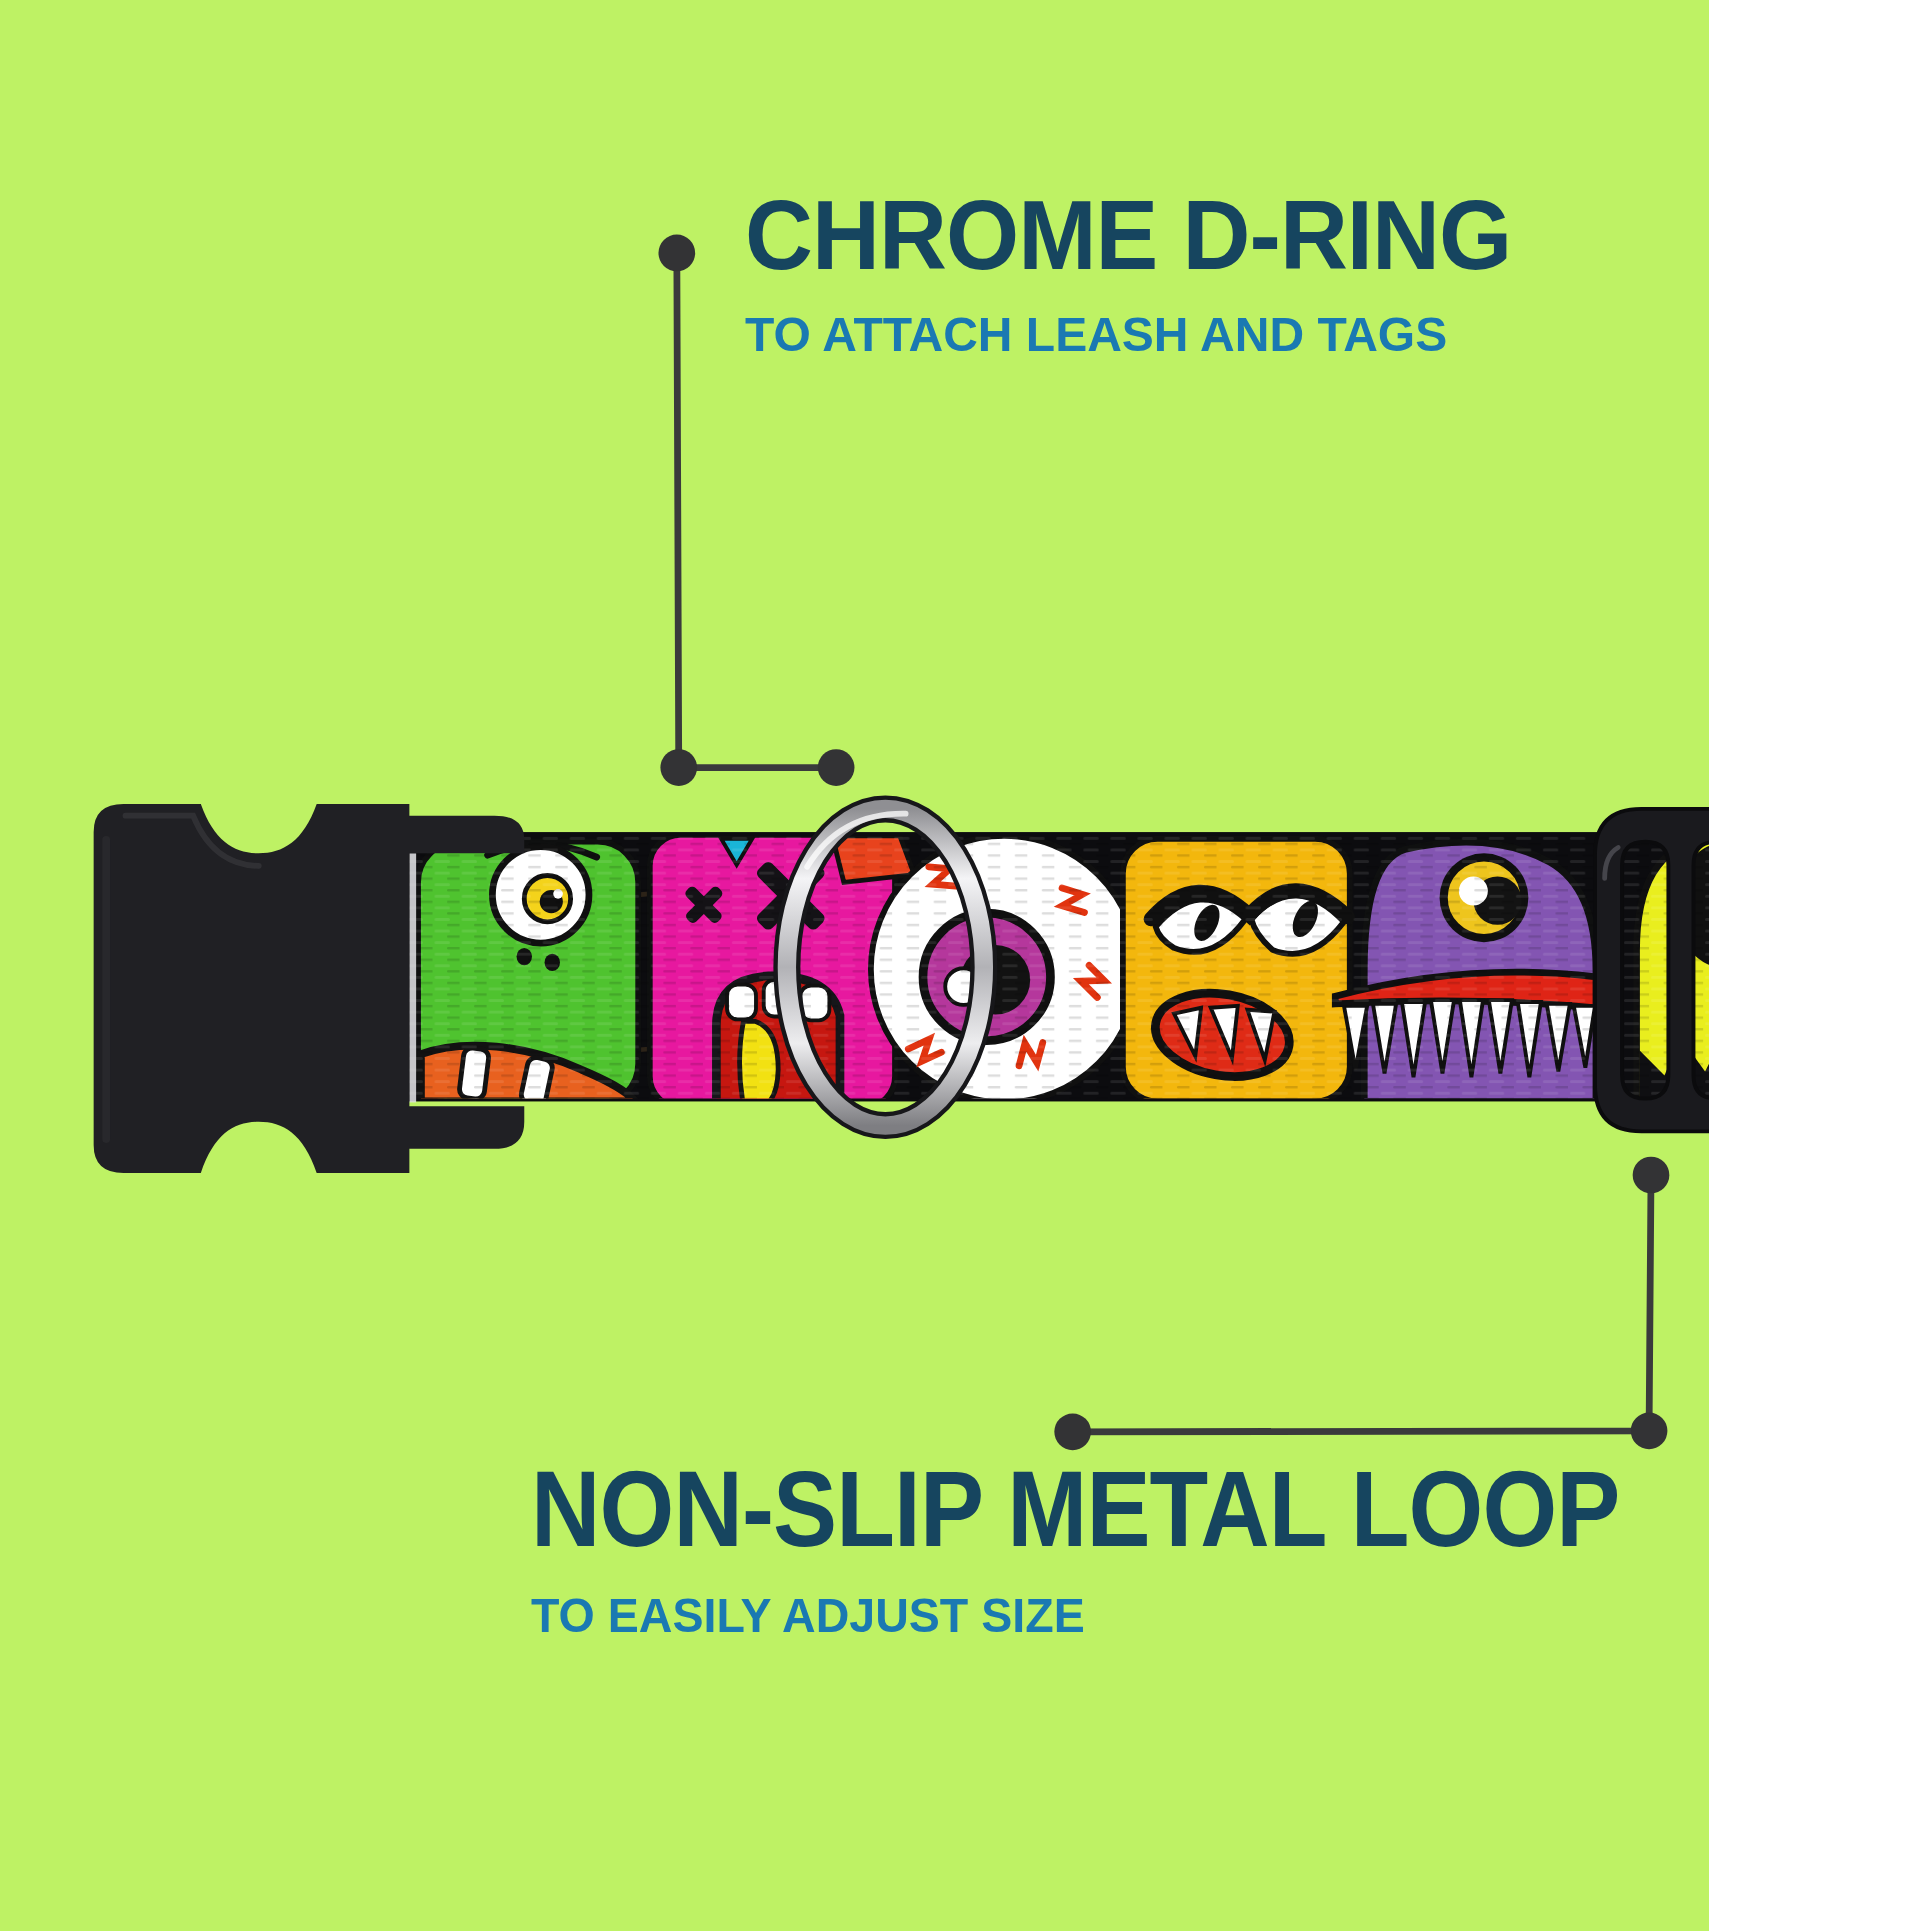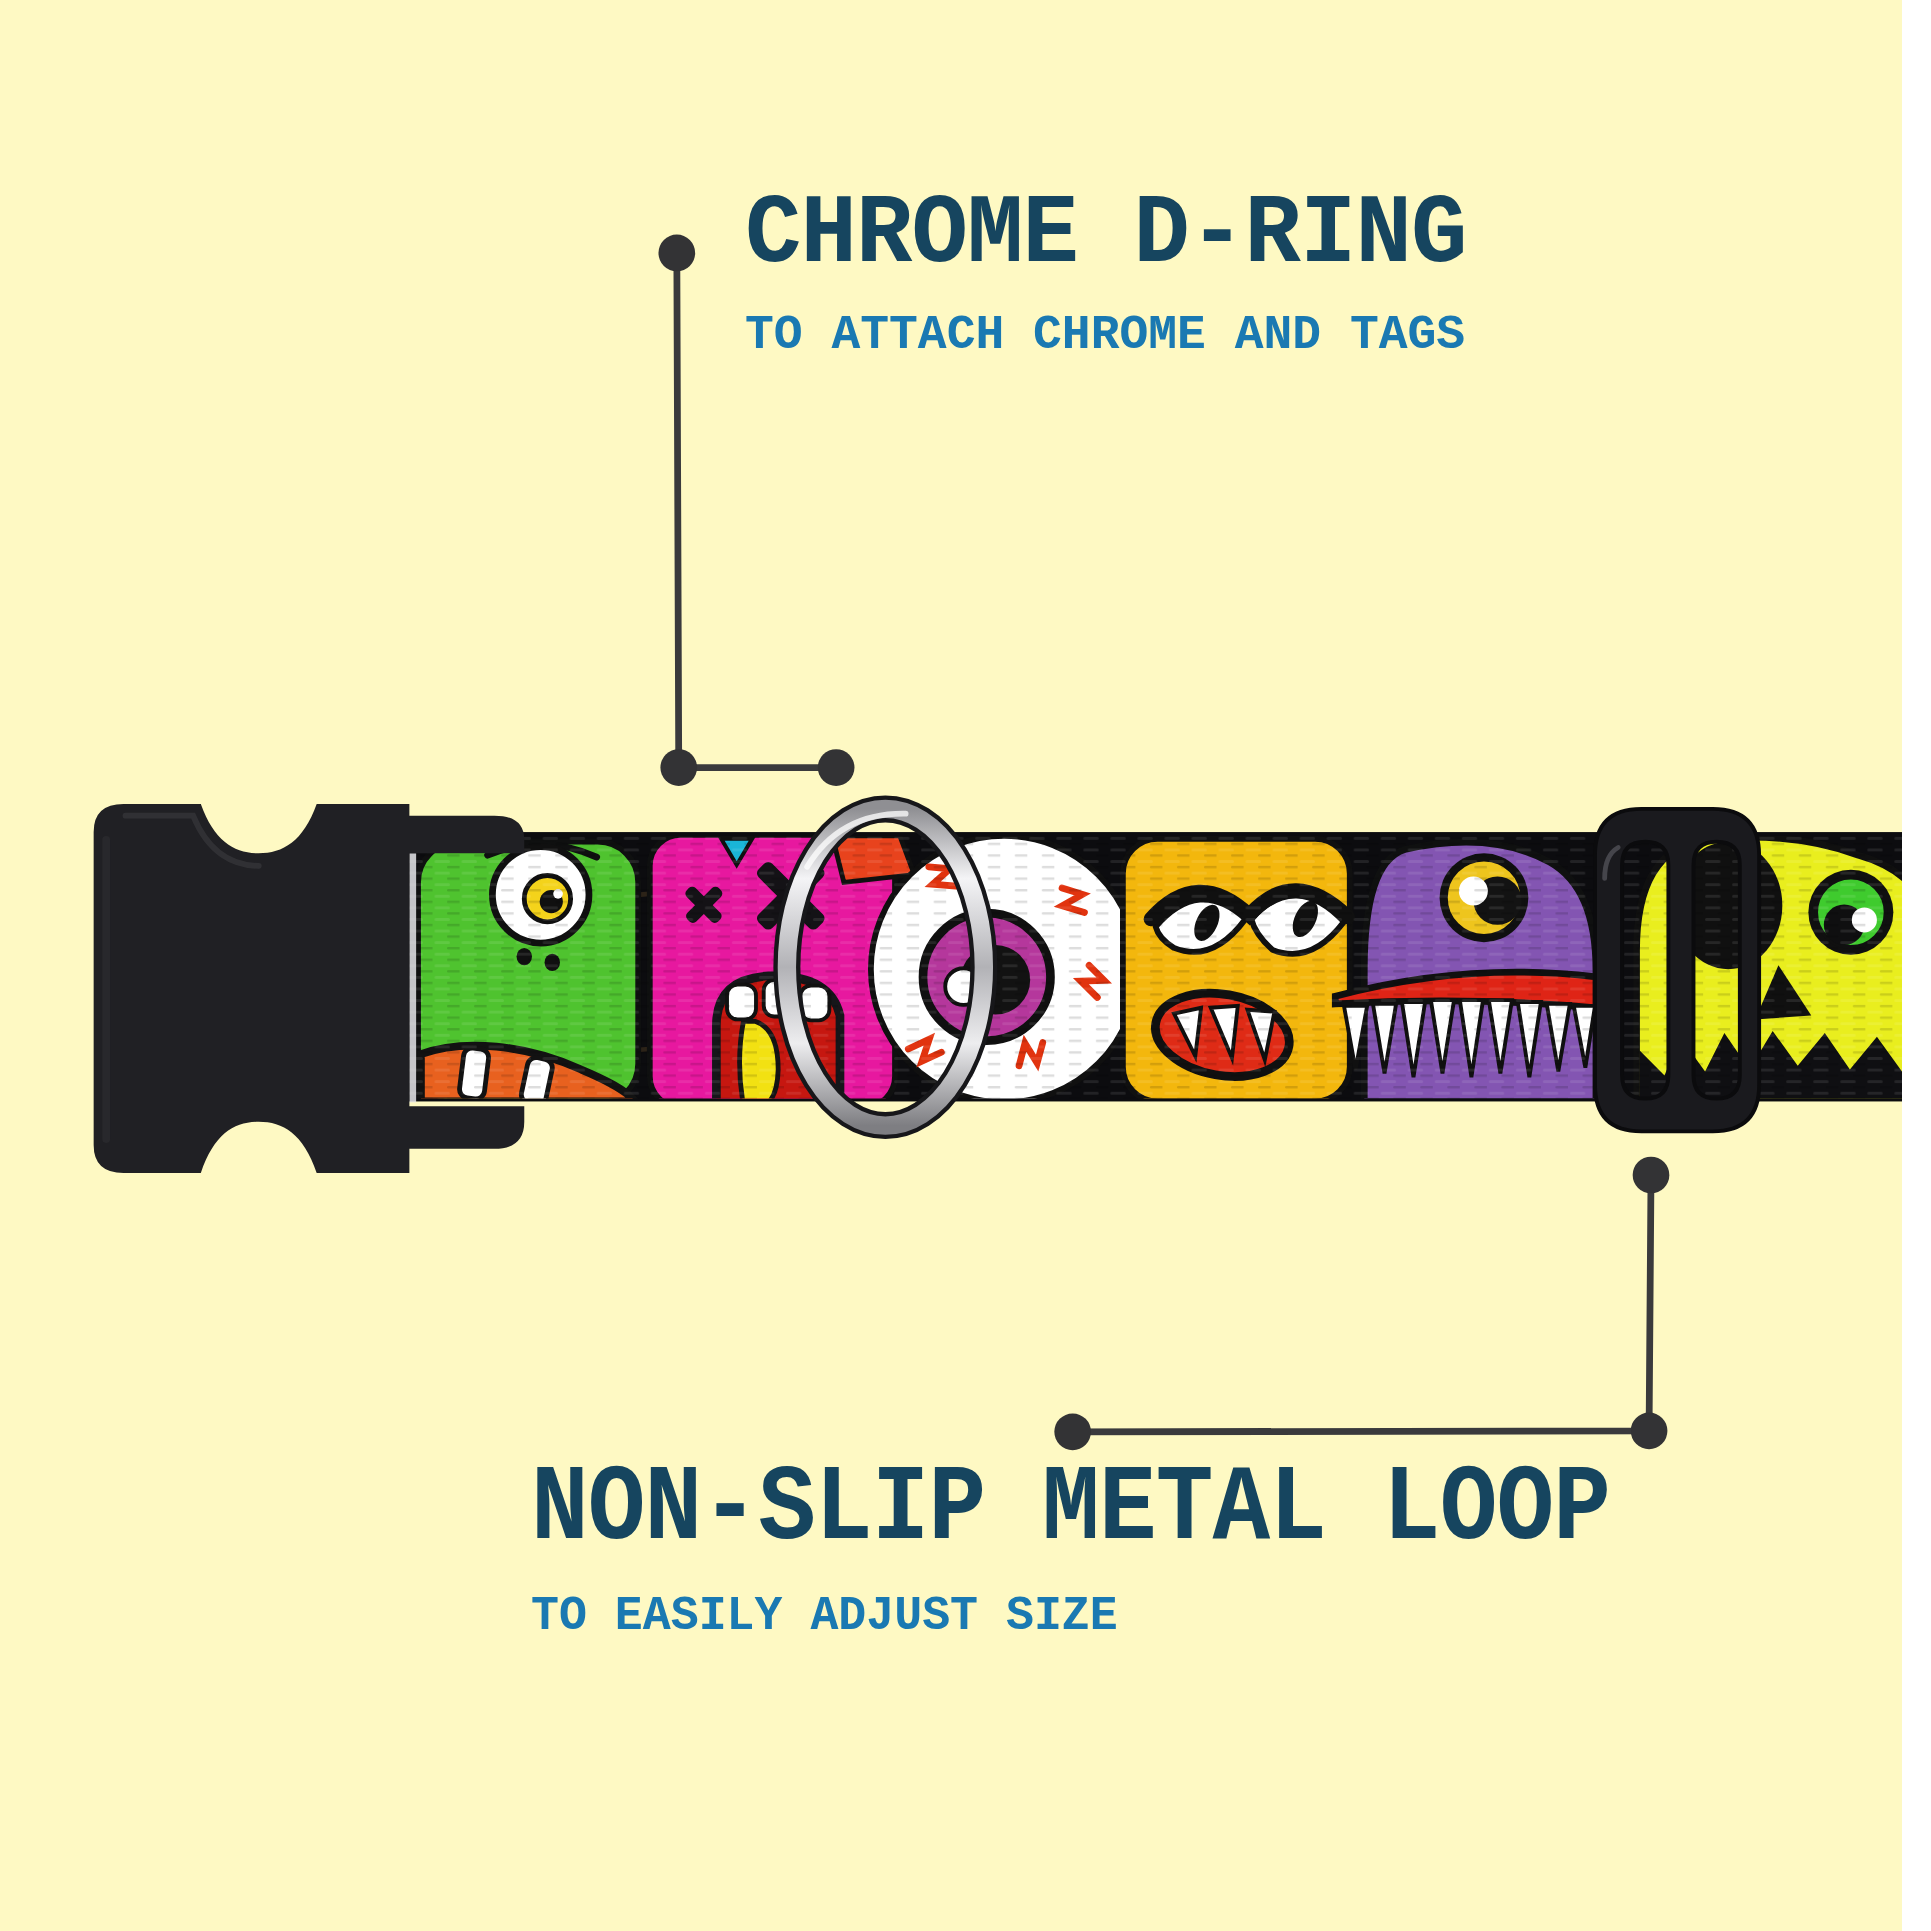--- a/index.html
+++ b/index.html
@@ -1,17 +1,17 @@
 <!DOCTYPE html>
 <html><head>
 <meta charset="utf-8">
 <style>
   html,body{margin:0;padding:0;background:#ffffff;}
-  .stage{position:relative;width:1902px;height:1931px;background:#fef9c3;overflow:hidden;
-         font-family:Liberation Mono, monospace;}
+  .stage{position:relative;width:1709px;height:1931px;background:#bef264;overflow:hidden;
+         font-family:Liberation Sans, sans-serif;}
   .callout{position:absolute;display:flex;flex-direction:column;}
   .callout .title{font-weight:bold;color:#16455f;line-height:1;white-space:nowrap;
                   transform-origin:left center;letter-spacing:-1px;}
   .callout .subtitle{font-weight:bold;color:#1a79b2;line-height:1;white-space:nowrap;
                   transform-origin:left center;letter-spacing:0;}
   #callout-dring{left:745px;top:186px;}
   #callout-dring .title{font-size:98px;transform:scaleX(0.96);}
   #callout-dring .subtitle{font-size:48px;margin-top:27px;}
   #callout-loop{left:531px;top:1455px;justify-content:flex-end;}
   #callout-loop .title{font-size:108px;transform:scaleX(0.89);}
@@ -175,21 +175,21 @@
       <circle cx="703" cy="795" r="19"></circle>
       <circle cx="866" cy="795" r="19"></circle>
       <circle cx="1111" cy="1483" r="19"></circle>
       <circle cx="1708" cy="1482" r="19"></circle>
       <circle cx="1710" cy="1217" r="19"></circle>
     </g>
   </svg>
 
   <div class="callout" id="callout-dring">
     <div class="title">CHROME D-RING</div>
-    <div class="subtitle">TO ATTACH CHROME AND TAGS</div>
+    <div class="subtitle">TO ATTACH LEASH AND TAGS</div>
   </div>
 
   <div class="callout" id="callout-loop">
     <div class="title">NON-SLIP METAL LOOP</div>
     <div class="subtitle">TO EASILY ADJUST SIZE</div>
   </div>
 
 </div>
 
 

